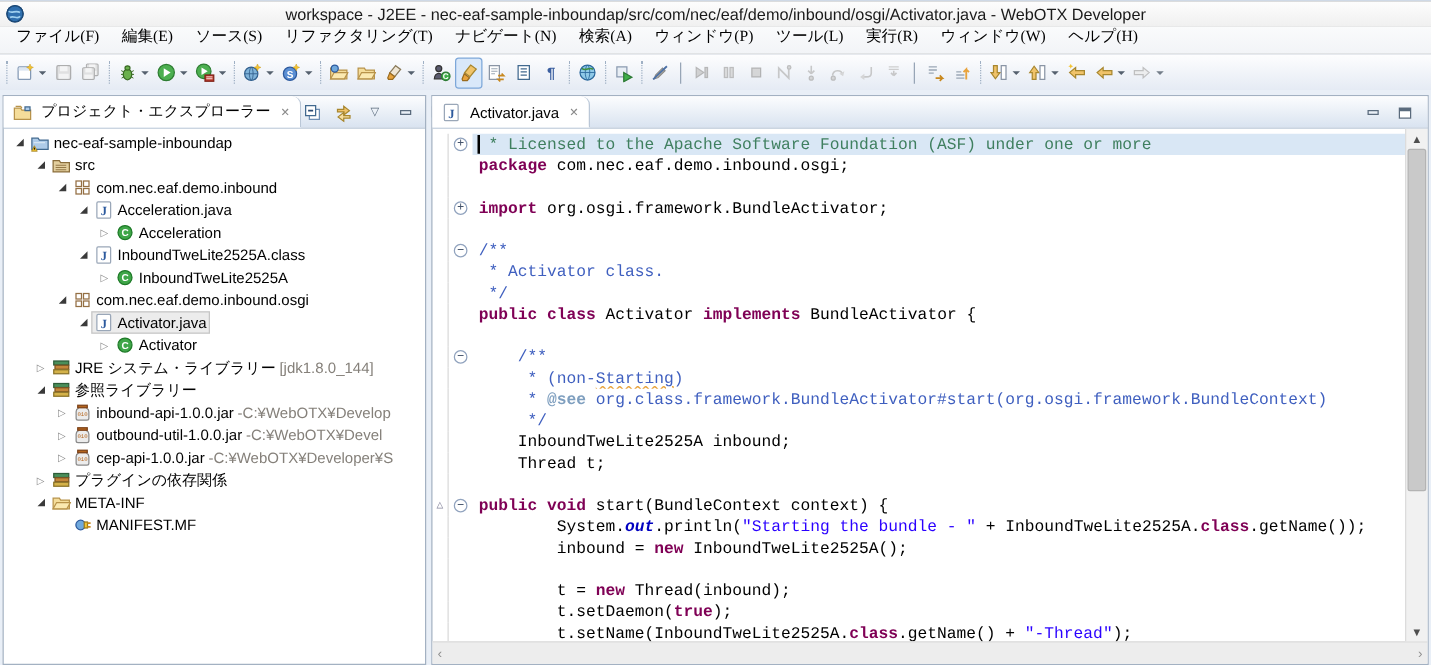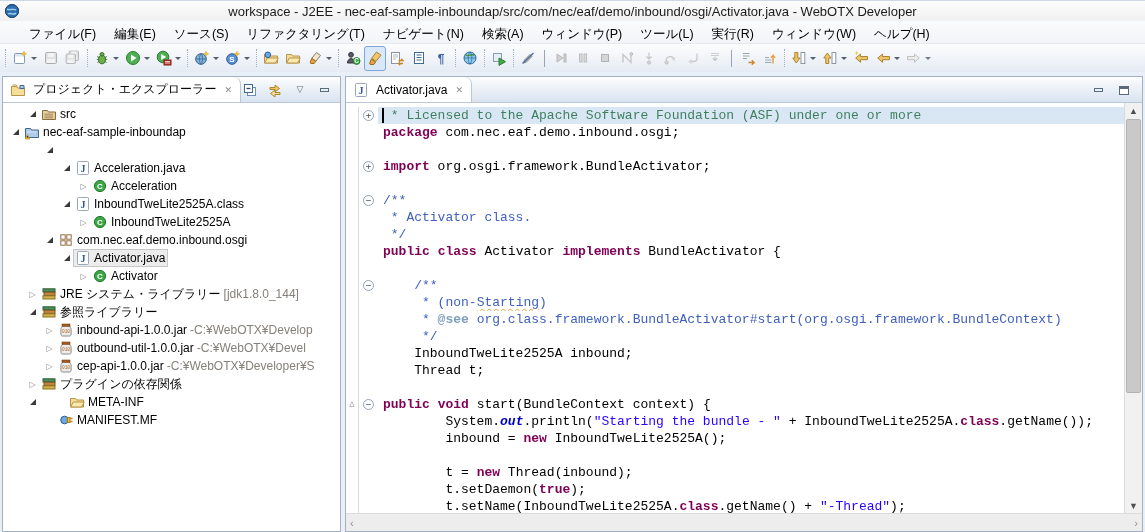--- a/index.html
+++ b/index.html
@@ -4,21 +4,21 @@
 <style>
   html,body{margin:0;padding:0;background:#fff;}
   #window{position:relative;width:1145px;height:532px;overflow:hidden;
     font-family:"Liberation Sans",sans-serif;font-size:12px;color:#000;
     background:#a3a3a3;border-top:1px solid #cfd9e6;box-sizing:border-box;}
   
   .titlebar{height:20px;background:linear-gradient(#fdfdfd,#f0f0f0);display:flex;align-items:center;position:relative;}
   .titlebar .appicon{width:16px;height:16px;margin:0 4px;flex:none;}
   .titlebar .title{position:absolute;left:0;right:0;text-align:center;font-size:13px;color:#1a1a1a;white-space:nowrap;}
   
-  .menubar{height:22px;background:linear-gradient(#fafbfc,#f2f4f7);display:flex;align-items:flex-end;padding-left:20px;border-bottom:1px solid #e6e9ee;}
+  .menubar{height:22px;background:linear-gradient(#fafbfc,#f2f4f7);display:flex;align-items:flex-start;padding-left:4px;border-bottom:1px solid #e6e9ee;font-family:Liberation Serif, serif;}
   .mitem{display:flex;align-items:center;padding:0 9px;font-size:12.5px;cursor:default;}
   
   .toolbar{height:28px;background:linear-gradient(#fdfdfe,#e5ebf4);border-bottom:1px solid #c9d4e2;display:flex;align-items:center;padding:0 2px;}
   .gsep{width:0;height:18px;border-left:1px dotted #9fb0c4;margin:0 3px;}
   .ssep{width:0;height:17px;border-left:1px solid #97a5b6;margin:0 5px;}
   .tgroup{display:flex;align-items:center;}
   .tbtn{height:23px;display:flex;align-items:center;justify-content:center;padding:0 2px;border:1px solid transparent;border-radius:3px;}
   .tbtn.active{background:#d9e8fa;border-color:#7da7d9;}
   .tbtn.disabled{opacity:.8;}
   .ticon{width:16px;height:16px;display:block;}
@@ -407,110 +407,119 @@
             </span>
           <span class="phbtn">
               <span class="minbar"></span>
             </span>
           <span class="phbtn">
               <span class="maxbox"></span>
             </span>
         </div>
       </div>
       <div class="treebody">
-          <div class="trow" style="padding-left: 23px;">
-            <span class="arr">
-              <span class="arrexp"></span>
-            </span>
-            <span class="nodebox">
-              <span class="nico"><svg width="16" height="16" viewBox="0 0 16 16">
-                  <path d="M1.5 4.5h5l1 1.5h7v7.5h-13z" fill="#e3cf9e" stroke="#8a6d3b"></path>
-                  <path d="M3.5 8.2h8.5M3.5 10h8.5M3.5 11.8h8.5" stroke="#8a6d3b" stroke-width=".7"></path>
-                </svg></span>
-              <span class="lbl">src</span>
-            </span>
-          </div>
           <div class="trow" style="padding-left: 6px;">
             <span class="arr">
               <span class="arrexp"></span>
             </span>
             <span class="nodebox">
               <span class="nico"><svg width="16" height="16" viewBox="0 0 16 16">
                   <path d="M1.5 4.5h5l1 1.5h7v7.5h-13z" fill="#aecbe8" stroke="#41698f"></path>
                   <path d="M3 8h9" stroke="#d5e5f2" stroke-width="1"></path>
                   <path d="M1.2 15l2.3-4.4L5.8 15z" fill="#f4c430" stroke="#9a7b1e" stroke-width=".6"></path>
                   <path d="M3.5 12.1v1.6" stroke="#000" stroke-width=".8"></path>
                 </svg></span>
               <span class="lbl">nec-eaf-sample-inboundap</span>
             </span>
           </div>
-          <div class="trow" style="padding-left: 40px;">
-            <span class="arr">
-              <span class="arrexp"></span>
-            </span>
-          </div>
-          <div class="trow" style="padding-left: 57px;">
-            <span class="arr">
-              <span class="arrexp"></span>
-            </span>
-            <span class="nodebox">
-              <span class="nico"><svg width="16" height="16" viewBox="0 0 16 16">
-                  <rect x="2.5" y="1.5" width="11" height="13" rx="1" fill="#fff" stroke="#9aa7b8"></rect>
-                  <text x="8" y="12" font-size="10" font-weight="bold" fill="#2d5a9e" text-anchor="middle" font-family="Liberation Serif,serif">J</text>
-                </svg></span>
-              <span class="lbl">Acceleration.java</span>
-            </span>
-          </div>
-          <div class="trow" style="padding-left: 74px;">
-            <span class="arr">
-              <span class="arrcol">▷</span>
-            </span>
-            <span class="nodebox">
-              <span class="nico"><svg width="16" height="16" viewBox="0 0 16 16">
-                  <circle cx="8" cy="8" r="5.6" fill="#3fa648" stroke="#1e7a28"></circle>
-                  <text x="8" y="11" font-size="8" font-weight="bold" fill="#fff" text-anchor="middle">C</text>
-                </svg></span>
-              <span class="lbl">Acceleration</span>
-            </span>
-          </div>
-          <div class="trow" style="padding-left: 57px;">
-            <span class="arr">
-              <span class="arrexp"></span>
-            </span>
-            <span class="nodebox">
-              <span class="nico"><svg width="16" height="16" viewBox="0 0 16 16">
-                  <rect x="2.5" y="1.5" width="11" height="13" rx="1" fill="#fff" stroke="#9aa7b8"></rect>
-                  <text x="8" y="12" font-size="10" font-weight="bold" fill="#2d5a9e" text-anchor="middle" font-family="Liberation Serif,serif">J</text>
-                </svg></span>
-              <span class="lbl">InboundTweLite2525A.class</span>
-            </span>
-          </div>
-          <div class="trow" style="padding-left: 74px;">
-            <span class="arr">
-              <span class="arrcol">▷</span>
-            </span>
-            <span class="nodebox">
-              <span class="nico"><svg width="16" height="16" viewBox="0 0 16 16">
-                  <circle cx="8" cy="8" r="5.6" fill="#3fa648" stroke="#1e7a28"></circle>
-                  <text x="8" y="11" font-size="8" font-weight="bold" fill="#fff" text-anchor="middle">C</text>
-                </svg></span>
-              <span class="lbl">InboundTweLite2525A</span>
+          <div class="trow" style="padding-left: 23px;">
+            <span class="arr">
+              <span class="arrexp"></span>
+            </span>
+            <span class="nodebox">
+              <span class="nico"><svg width="16" height="16" viewBox="0 0 16 16">
+                  <path d="M1.5 4.5h5l1 1.5h7v7.5h-13z" fill="#e3cf9e" stroke="#8a6d3b"></path>
+                  <path d="M3.5 8.2h8.5M3.5 10h8.5M3.5 11.8h8.5" stroke="#8a6d3b" stroke-width=".7"></path>
+                </svg></span>
+              <span class="lbl">src</span>
             </span>
           </div>
           <div class="trow" style="padding-left: 40px;">
             <span class="arr">
               <span class="arrexp"></span>
             </span>
             <span class="nodebox">
               <span class="nico"><svg width="16" height="16" viewBox="0 0 16 16">
                   <rect x="2.8" y="2.8" width="4.4" height="4.4" fill="#fff" stroke="#946f43"></rect>
                   <rect x="8.8" y="2.8" width="4.4" height="4.4" fill="#fff" stroke="#946f43"></rect>
                   <rect x="2.8" y="8.8" width="4.4" height="4.4" fill="#fff" stroke="#946f43"></rect>
                   <rect x="8.8" y="8.8" width="4.4" height="4.4" fill="#fff" stroke="#946f43"></rect>
                 </svg></span>
+              <span class="lbl">com.nec.eaf.demo.inbound</span>
+            </span>
+          </div>
+          <div class="trow" style="padding-left: 57px;">
+            <span class="arr">
+              <span class="arrexp"></span>
+            </span>
+            <span class="nodebox">
+              <span class="nico"><svg width="16" height="16" viewBox="0 0 16 16">
+                  <rect x="2.5" y="1.5" width="11" height="13" rx="1" fill="#fff" stroke="#9aa7b8"></rect>
+                  <text x="8" y="12" font-size="10" font-weight="bold" fill="#2d5a9e" text-anchor="middle" font-family="Liberation Serif,serif">J</text>
+                </svg></span>
+              <span class="lbl">Acceleration.java</span>
+            </span>
+          </div>
+          <div class="trow" style="padding-left: 74px;">
+            <span class="arr">
+              <span class="arrcol">▷</span>
+            </span>
+            <span class="nodebox">
+              <span class="nico"><svg width="16" height="16" viewBox="0 0 16 16">
+                  <circle cx="8" cy="8" r="5.6" fill="#3fa648" stroke="#1e7a28"></circle>
+                  <text x="8" y="11" font-size="8" font-weight="bold" fill="#fff" text-anchor="middle">C</text>
+                </svg></span>
+              <span class="lbl">Acceleration</span>
+            </span>
+          </div>
+          <div class="trow" style="padding-left: 57px;">
+            <span class="arr">
+              <span class="arrexp"></span>
+            </span>
+            <span class="nodebox">
+              <span class="nico"><svg width="16" height="16" viewBox="0 0 16 16">
+                  <rect x="2.5" y="1.5" width="11" height="13" rx="1" fill="#fff" stroke="#9aa7b8"></rect>
+                  <text x="8" y="12" font-size="10" font-weight="bold" fill="#2d5a9e" text-anchor="middle" font-family="Liberation Serif,serif">J</text>
+                </svg></span>
+              <span class="lbl">InboundTweLite2525A.class</span>
+            </span>
+          </div>
+          <div class="trow" style="padding-left: 74px;">
+            <span class="arr">
+              <span class="arrcol">▷</span>
+            </span>
+            <span class="nodebox">
+              <span class="nico"><svg width="16" height="16" viewBox="0 0 16 16">
+                  <circle cx="8" cy="8" r="5.6" fill="#3fa648" stroke="#1e7a28"></circle>
+                  <text x="8" y="11" font-size="8" font-weight="bold" fill="#fff" text-anchor="middle">C</text>
+                </svg></span>
+              <span class="lbl">InboundTweLite2525A</span>
+            </span>
+          </div>
+          <div class="trow" style="padding-left: 40px;">
+            <span class="arr">
+              <span class="arrexp"></span>
+            </span>
+            <span class="nodebox">
+              <span class="nico"><svg width="16" height="16" viewBox="0 0 16 16">
+                  <rect x="2.8" y="2.8" width="4.4" height="4.4" fill="#fff" stroke="#946f43"></rect>
+                  <rect x="8.8" y="2.8" width="4.4" height="4.4" fill="#fff" stroke="#946f43"></rect>
+                  <rect x="2.8" y="8.8" width="4.4" height="4.4" fill="#fff" stroke="#946f43"></rect>
+                  <rect x="8.8" y="8.8" width="4.4" height="4.4" fill="#fff" stroke="#946f43"></rect>
+                </svg></span>
               <span class="lbl">com.nec.eaf.demo.inbound.osgi</span>
             </span>
           </div>
           <div class="trow selected" style="padding-left: 57px;">
             <span class="arr">
               <span class="arrexp"></span>
             </span>
             <span class="nodebox">
               <span class="nico"><svg width="16" height="16" viewBox="0 0 16 16">
                   <rect x="2.5" y="1.5" width="11" height="13" rx="1" fill="#fff" stroke="#9aa7b8"></rect>
@@ -606,21 +615,21 @@
             </span>
             <span class="nodebox">
               <span class="nico"><svg width="16" height="16" viewBox="0 0 16 16">
                   <rect x="2" y="2.8" width="12" height="3.2" fill="#4a8f5a" stroke="#2d5c38"></rect>
                   <rect x="3" y="6.2" width="11" height="3.2" fill="#c4863a" stroke="#7d5420"></rect>
                   <rect x="2" y="9.8" width="12" height="3.2" fill="#d4b24a" stroke="#8a7227"></rect>
                 </svg></span>
               <span class="lbl">プラグインの依存関係</span>
             </span>
           </div>
-          <div class="trow" style="padding-left: 23px; gap: 28px;">
+          <div class="trow" style="padding-left: 23px;">
             <span class="arr">
               <span class="arrexp"></span>
             </span>
             <span class="nodebox">
               <span class="nico"><svg width="16" height="16" viewBox="0 0 16 16">
                   <path d="M1.5 4.5h5l1 1.5h7v7h-13z" fill="#f5dd9a" stroke="#b8934a"></path>
                   <path d="M1.5 13l2.8-5h11l-2.8 5z" fill="#fbe9b0" stroke="#b8934a"></path>
                 </svg></span>
               <span class="lbl">META-INF</span>
             </span>

